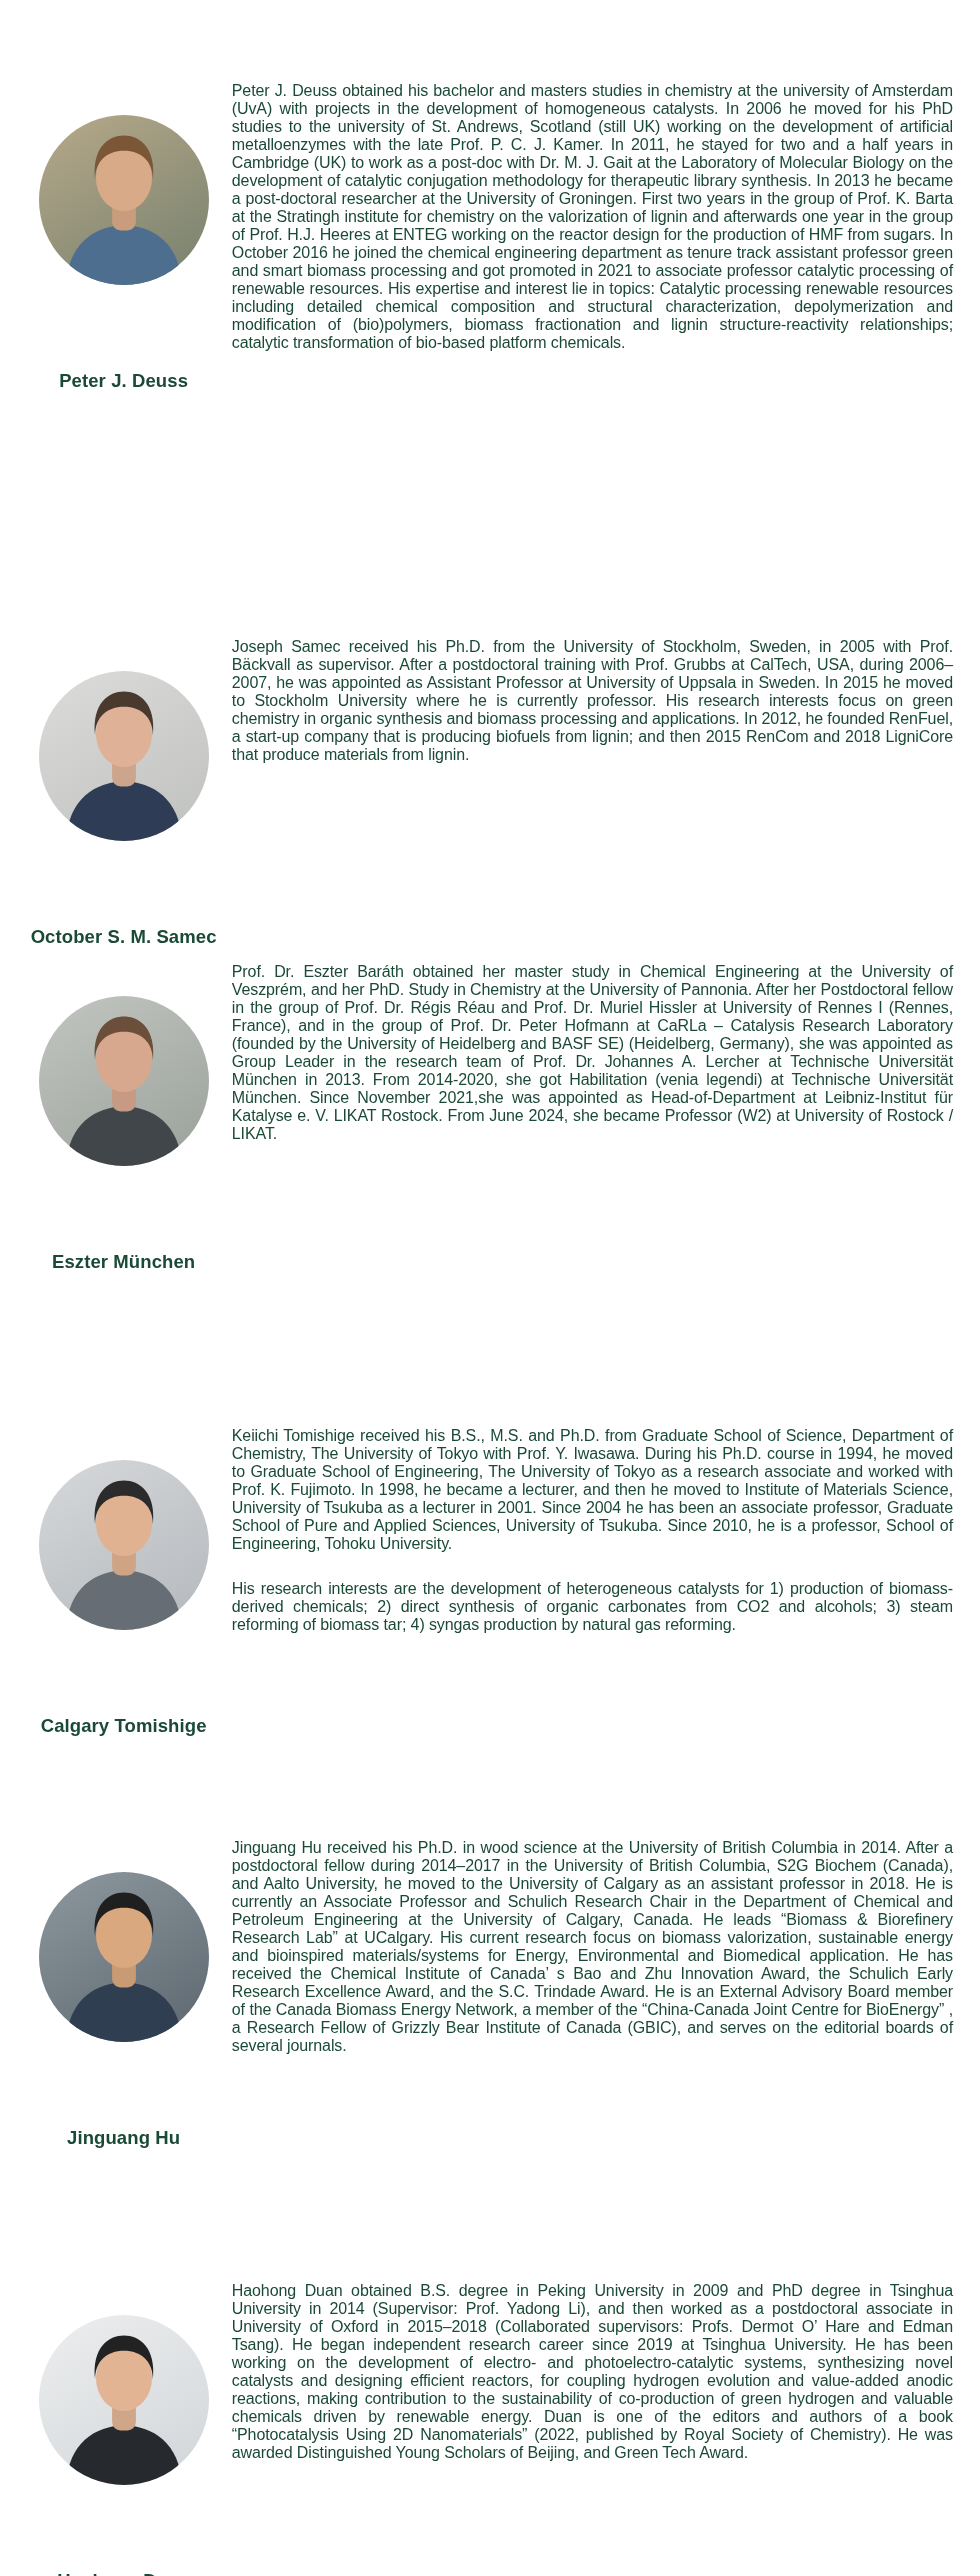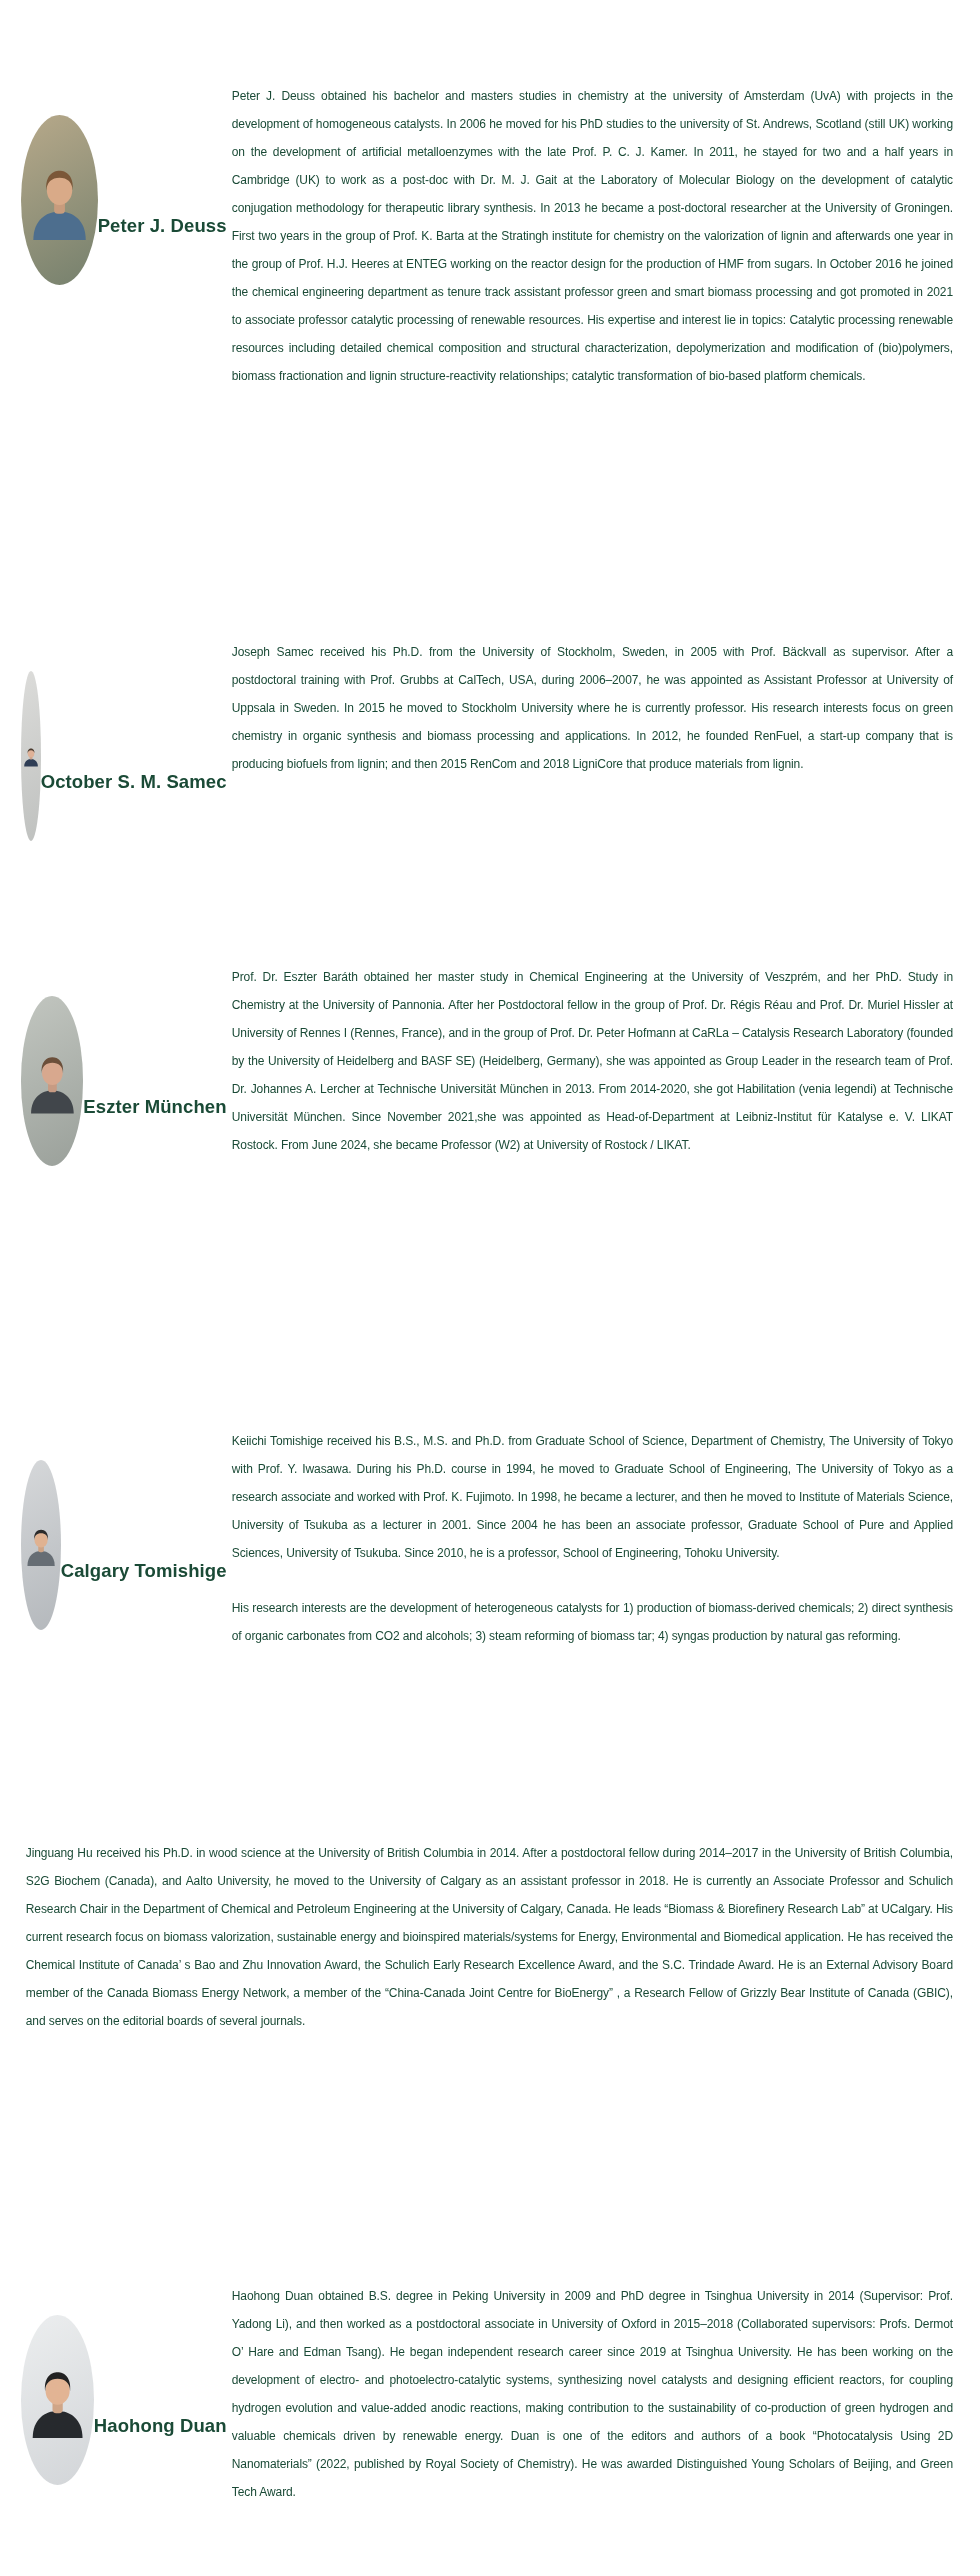--- a/index.html
+++ b/index.html
@@ -28,21 +28,21 @@
   .r1 { height: 556px; }
   .r2 { height: 325px; }
   .r3 { height: 464px; }
   .r4 { height: 412px; }
   .r5 { height: 443px; }
   .r6 { height: 371px; }
   .left-col {
     width: 206px;
     flex: 0 0 206px;
     display: flex;
-    flex-direction: row;
+    flex-direction: column;
     align-items: center;
   }
   .avatar {
     width: 170px;
     height: 170px;
     margin-top: 33px;
     border-radius: 50%;
     overflow: hidden;
     background: linear-gradient(150deg, var(--bg1, #cccccc), var(--bg2, #999999));
     position: relative;
@@ -58,22 +58,22 @@
     font-weight: 600;
     color: #1a4a36;
     text-align: center;
     letter-spacing: 0.1px;
     white-space: nowrap;
   }
   .bio {
     flex: 1 1 auto;
     margin-left: 5.2px;
     color: #1a4a36;
-    font-size: 12px;
-    line-height: 28px;
+    font-size: 16px;
+    line-height: 18px;
     letter-spacing: -0.1px;
     text-align: justify;
   }
   .bio p { margin: 0 0 27px 0; }
   .bio p:last-child { margin-bottom: 0; }
   .bio p:empty { display: none; }
 </style>
 </head>
 <body>
 
@@ -144,20 +144,31 @@
       </div>
       <div class="person-name">Calgary Tomishige</div>
     </div>
     <div class="bio">
       <p>Keiichi Tomishige received his B.S., M.S. and Ph.D. from Graduate School of Science, Department of Chemistry, The University of Tokyo with Prof. Y. Iwasawa. During his Ph.D. course in 1994, he moved to Graduate School of Engineering, The University of Tokyo as a research associate and worked with Prof. K. Fujimoto. In 1998, he became a lecturer, and then he moved to Institute of Materials Science, University of Tsukuba as a lecturer in 2001. Since 2004 he has been an associate professor, Graduate School of Pure and Applied Sciences, University of Tsukuba. Since 2010, he is a professor, School of Engineering, Tohoku University.</p>
       <p>His research interests are the development of heterogeneous catalysts for 1) production of biomass-derived chemicals; 2) direct synthesis of organic carbonates from CO2 and alcohols; 3) steam reforming of biomass tar; 4) syngas production by natural gas reforming.</p>
     </div>
   </div>
 
   <div class="person-row r5">
+    <div class="left-col">
+      <div class="avatar" style="--bg1:#8d989f;--bg2:#5c666e;--suit:#2f3e50;--skin:#d9a87f;--hair:#1f1f1f">
+        <svg viewBox="0 0 100 100">
+          <path class="suit" d="M16,102 C16,76 33,65 50,65 C67,65 84,76 84,102 Z"></path>
+          <rect class="neck" x="43" y="50" width="14" height="18" rx="5"></rect>
+          <ellipse class="skin" cx="50" cy="37" rx="16.5" ry="19.5"></ellipse>
+          <path class="hair" d="M33,38 C31,19 41,12 50,12 C59,12 69,19 67,38 C67,27 60,21 50,21 C40,21 33,27 33,38 Z"></path>
+        </svg>
+      </div>
+      <div class="person-name">Jinguang Hu</div>
+    </div>
     <div class="bio">
       <p>Jinguang Hu received his Ph.D. in wood science at the University of British Columbia in 2014. After a postdoctoral fellow during 2014–2017 in the University of British Columbia, S2G Biochem (Canada), and Aalto University, he moved to the University of Calgary as an assistant professor in 2018. He is currently an Associate Professor and Schulich Research Chair in the Department of Chemical and Petroleum Engineering at the University of Calgary, Canada. He leads “Biomass &amp; Biorefinery Research Lab” at UCalgary. His current research focus on biomass valorization, sustainable energy and bioinspired materials/systems for Energy, Environmental and Biomedical application. He has received the Chemical Institute of Canada’ s Bao and Zhu Innovation Award, the Schulich Early Research Excellence Award, and the S.C. Trindade Award. He is an External Advisory Board member of the Canada Biomass Energy Network, a member of the “China-Canada Joint Centre for BioEnergy” , a Research Fellow of Grizzly Bear Institute of Canada (GBIC), and serves on the editorial boards of several journals.</p>
 
     </div>
   </div>
 
   <div class="person-row r6">
     <div class="left-col">
       <div class="avatar" style="--bg1:#eceeef;--bg2:#d2d5d8;--suit:#26292d;--skin:#e2b494;--hair:#222222">
         <svg viewBox="0 0 100 100">

